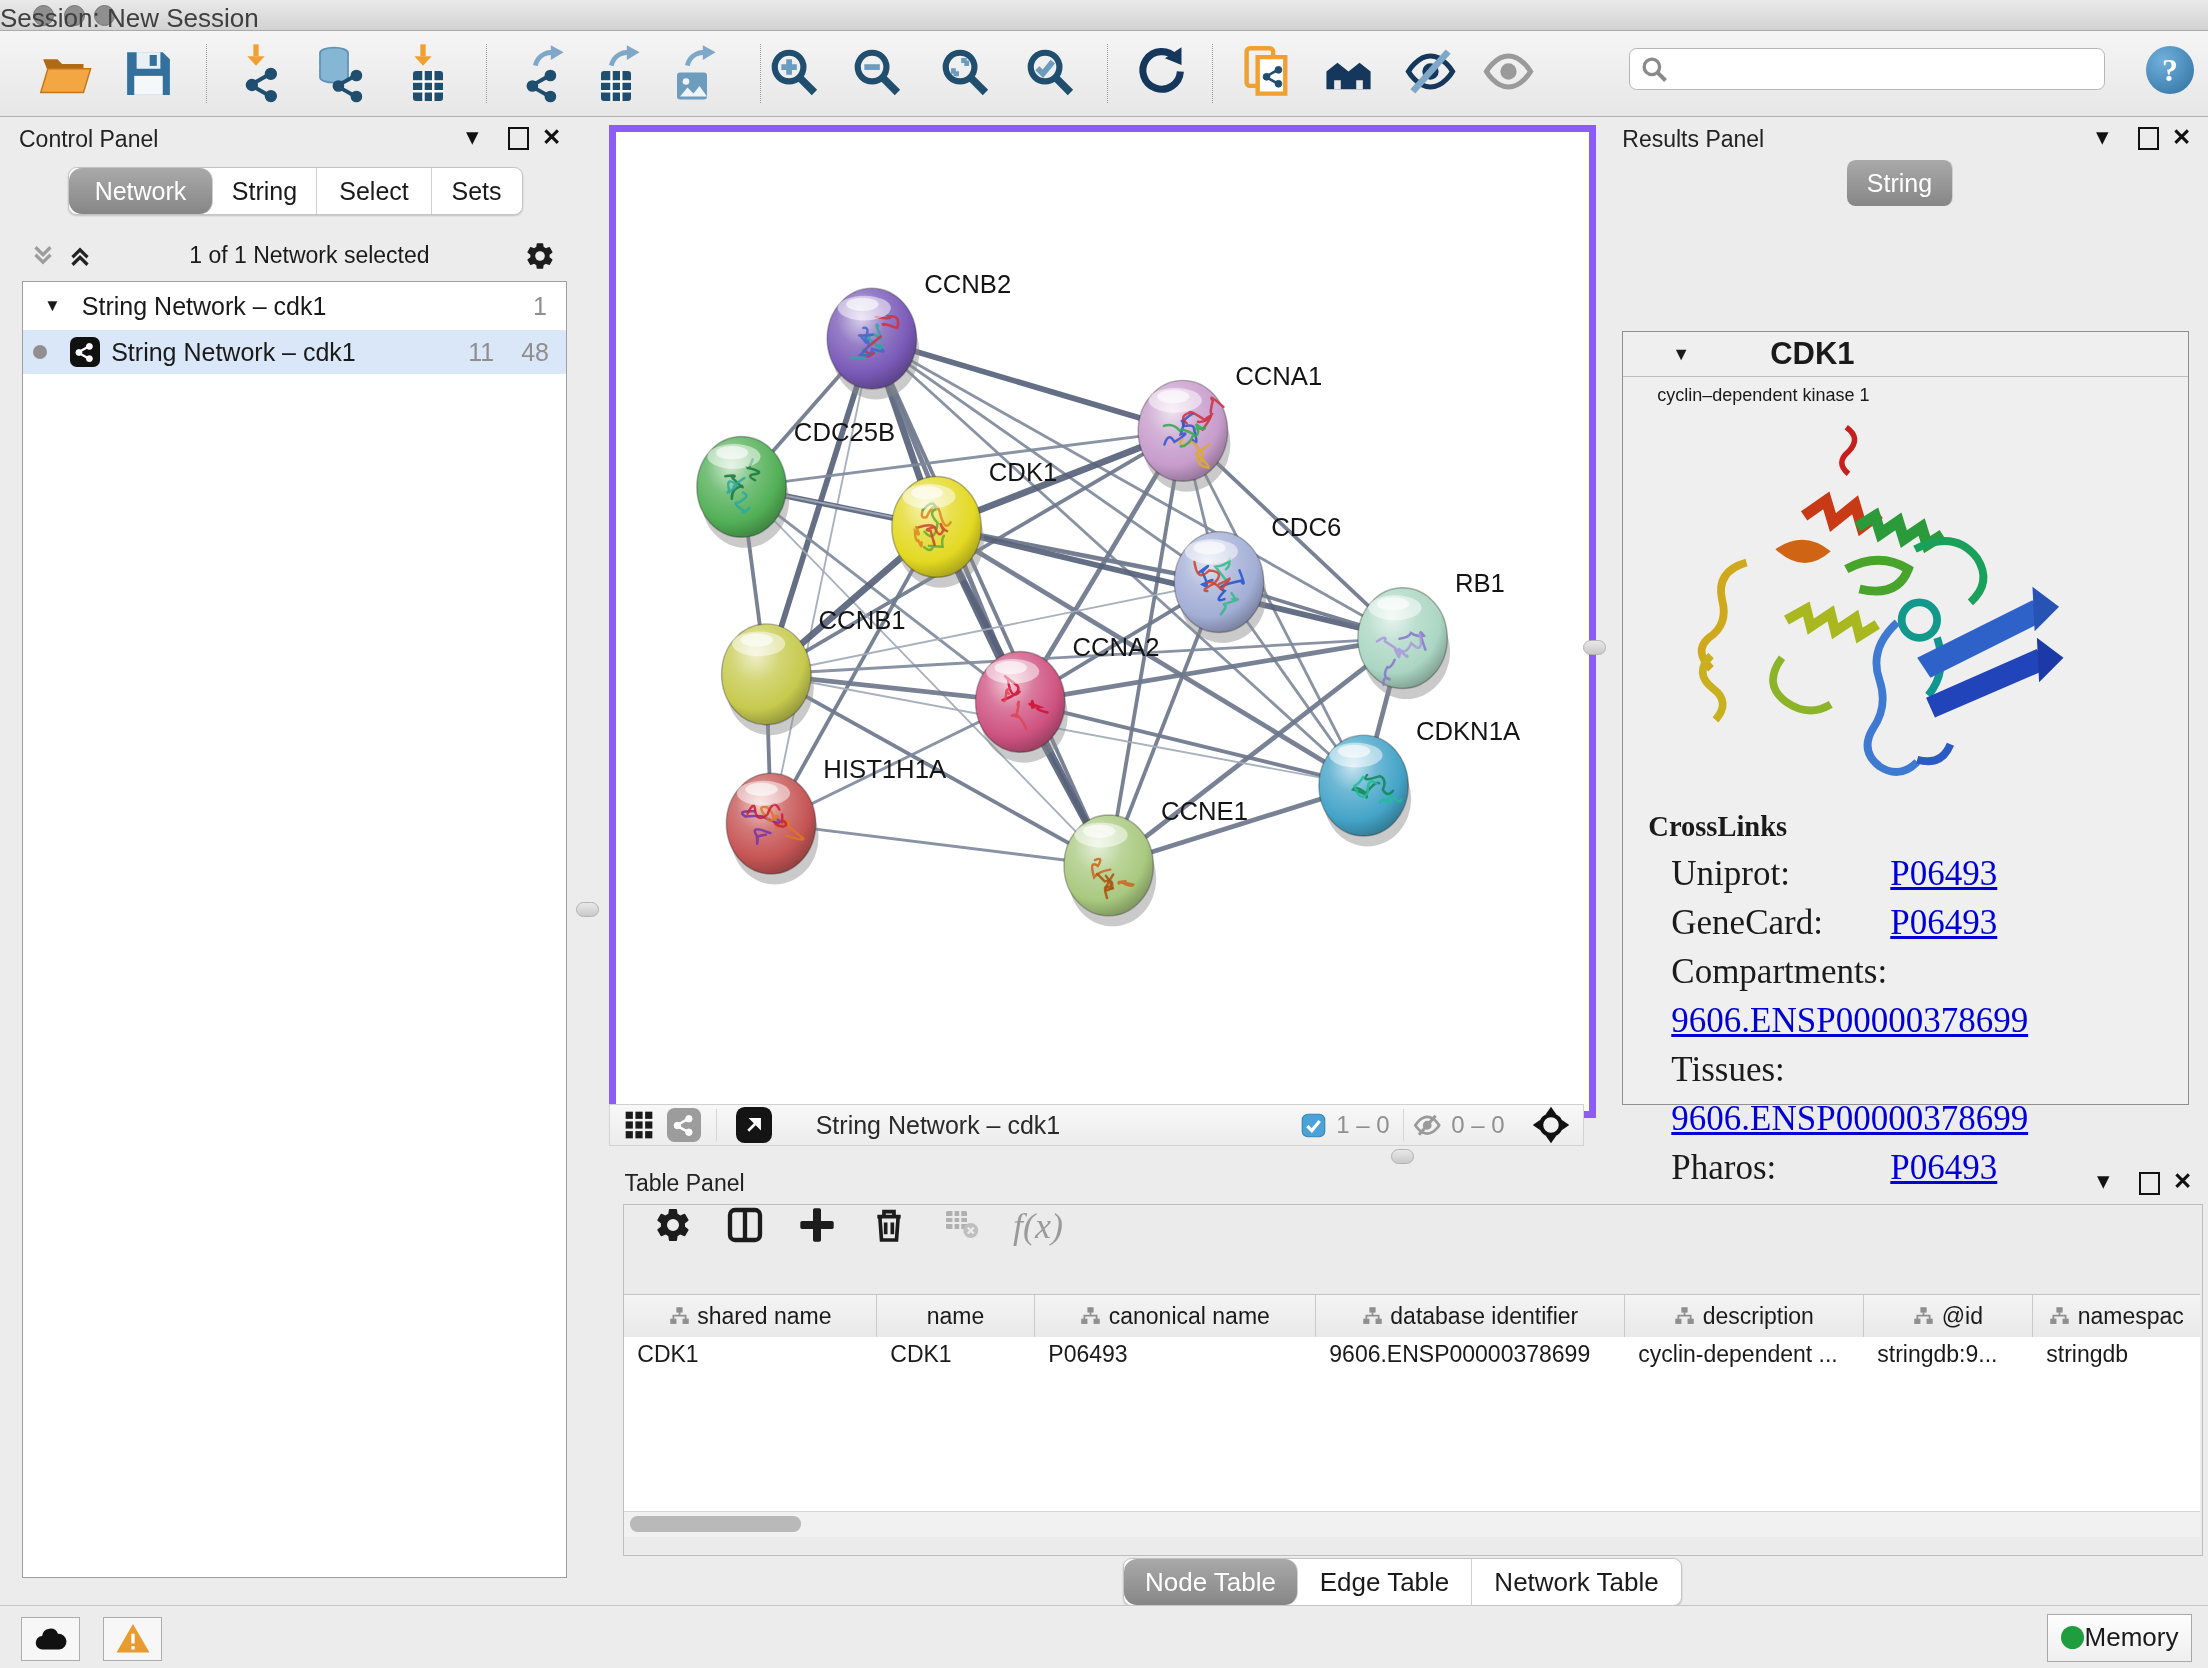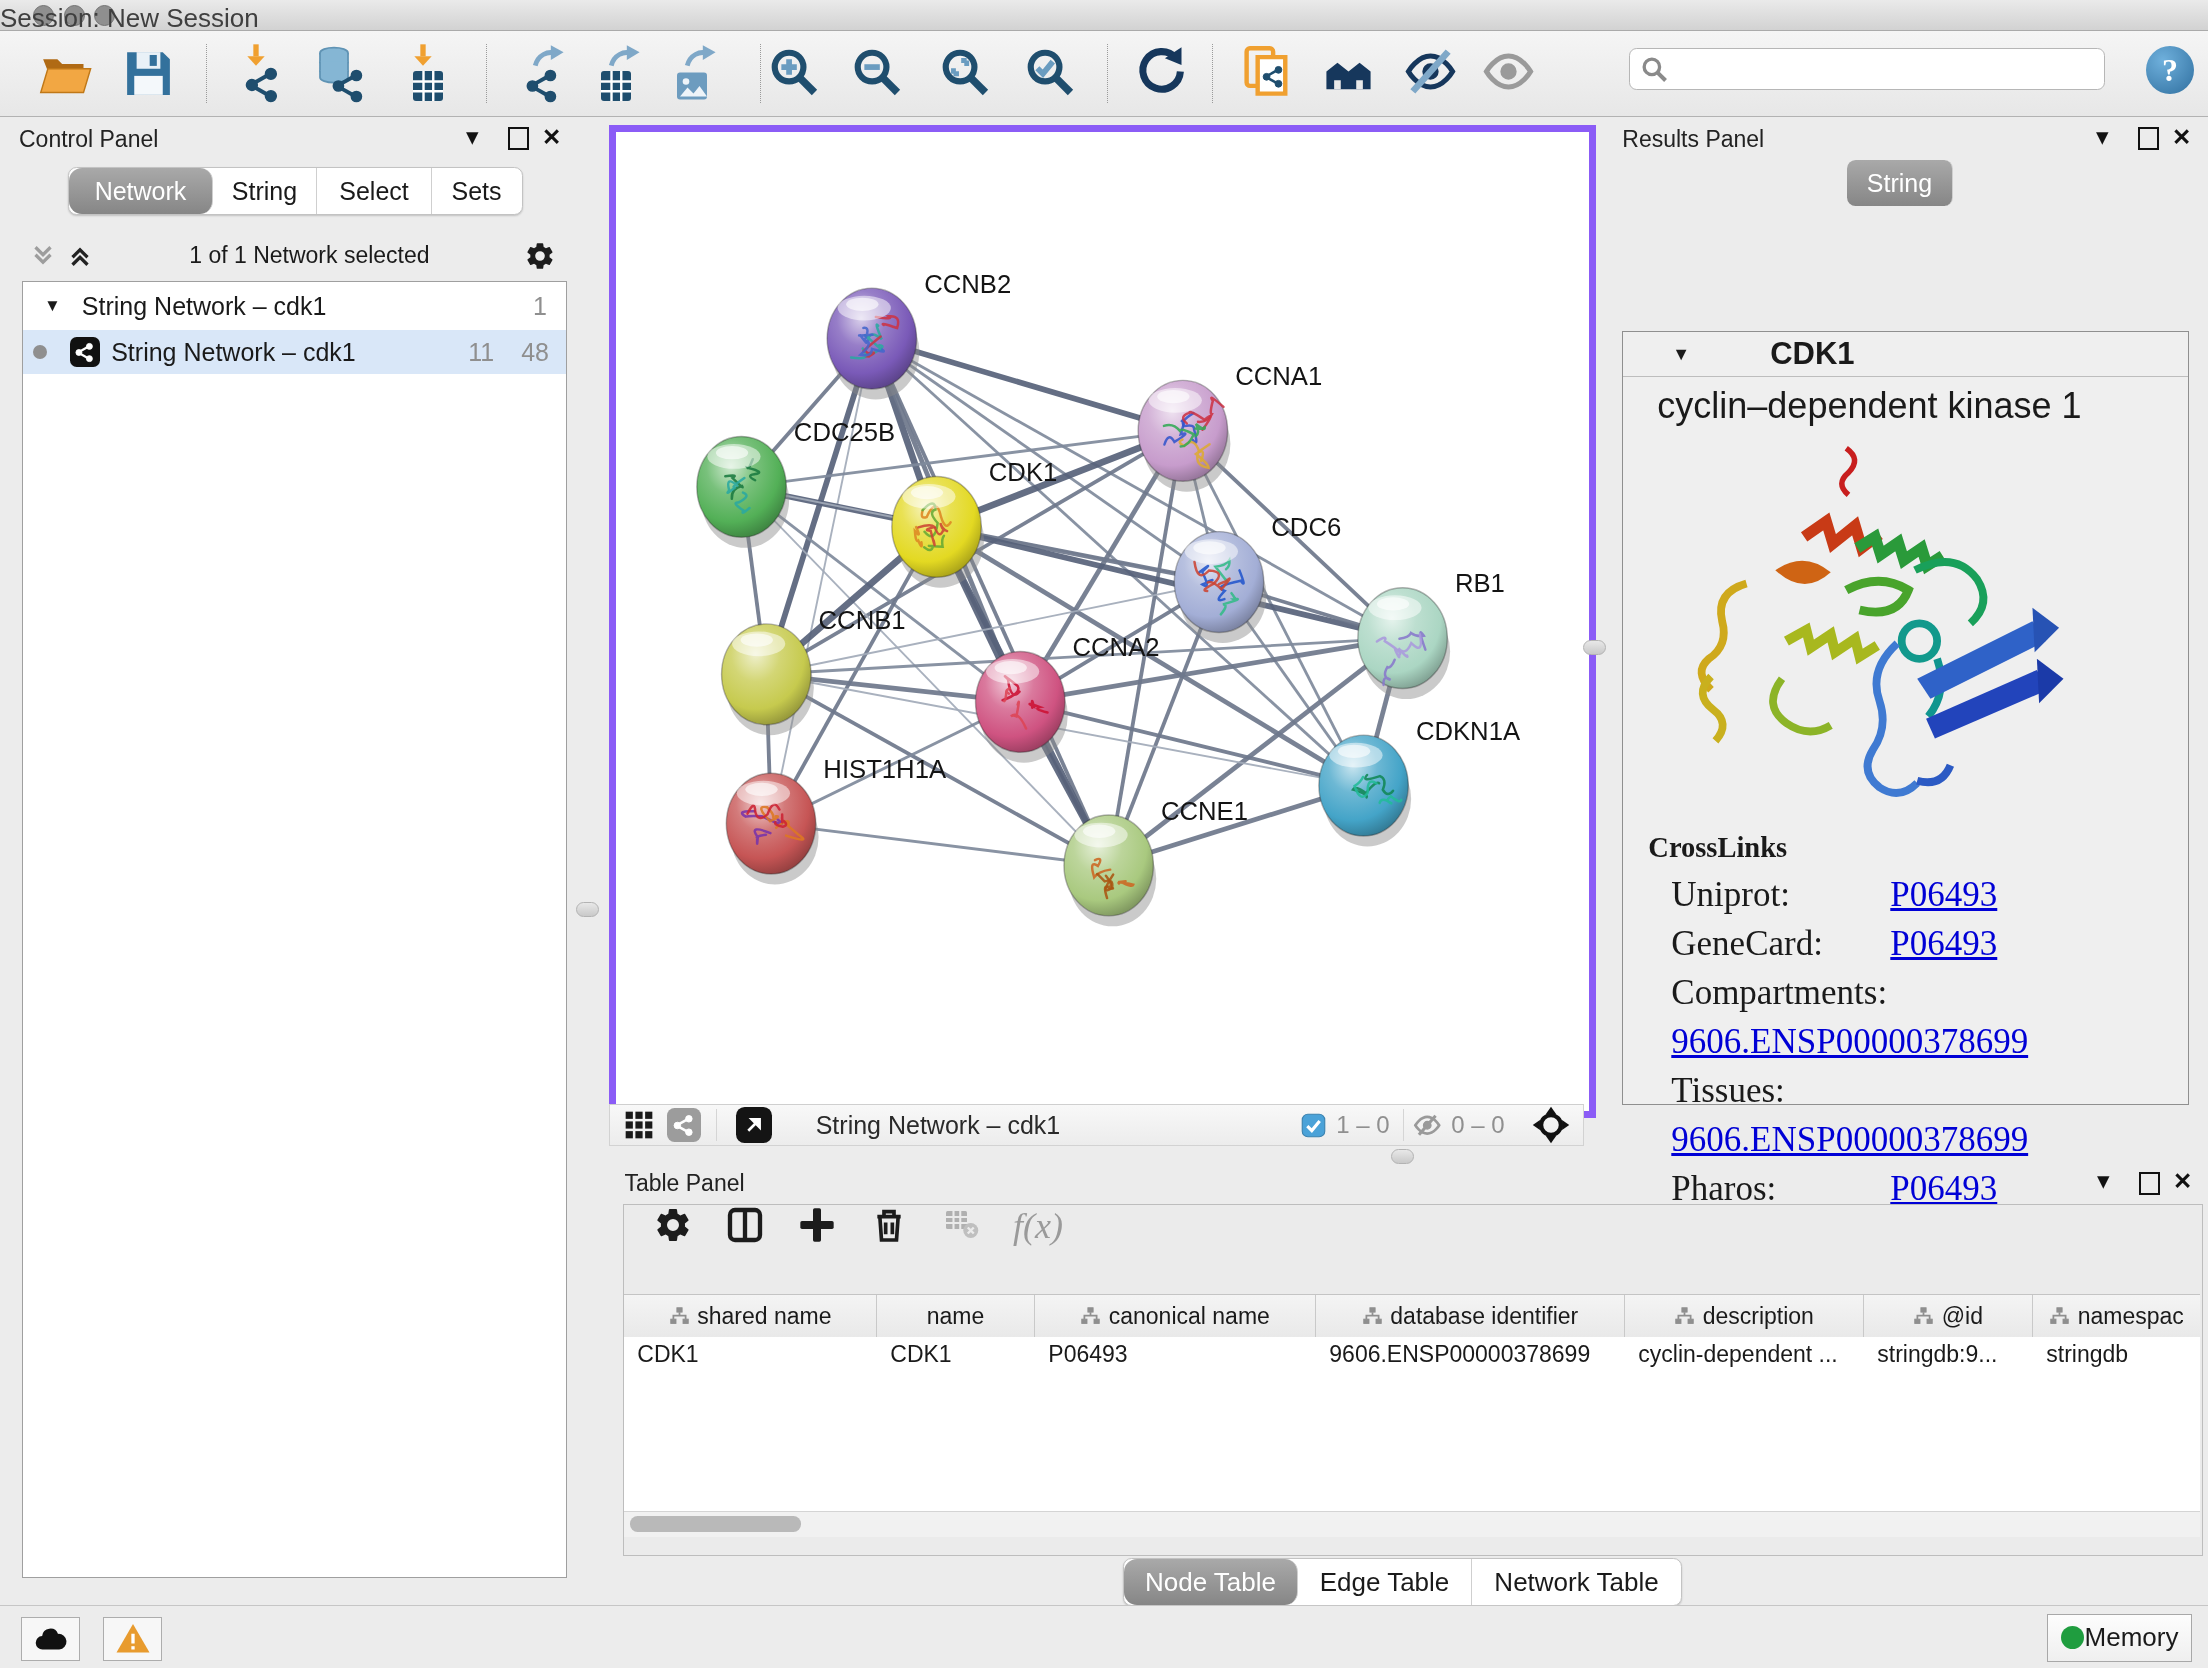--- a/index.html
+++ b/index.html
@@ -640,21 +640,21 @@
   <div class="abs panel-ctrl" style="left:563px;top:7.6px;font-weight:bold">✕</div>
 
   <div class="abs tabseg sel" style="left:238px;top:44px;width:105px;border-radius:8.6px">String</div>
 
 
   <div class="abs" style="left:13.3px;top:215px;width:565px;height:772px;border:1px solid #8f8f8f;background:#efefef">
     <div style="height:44px;display:flex;align-items:center;border-bottom:1px solid #bdbdbd">
       <span style="margin-left:49px;font-size:18px">▼</span>
       <span style="margin-left:80px;font-size:31px;font-weight:bold">CDK1</span>
     </div>
-    <div style="margin:7.6px 0 0 34px;font-size:36px">cyclin–dependent kinase 1</div>
+    <div style="margin:7.6px 0 0 34px;font-size:18px">cyclin–dependent kinase 1</div>
 
     
     <svg width="399" height="380" viewBox="0 0 360 340" style="margin:13.3px 0 0 57px">
       <path d="M150 6 q14 10 2 22 q-12 10 0 20" fill="none" stroke="#c81e1e" stroke-width="5"></path>
       <path d="M112 86 l20 -14 6 20 20 -16 6 20 16 -12" fill="none" stroke="#c83a16" stroke-width="10"></path>
       <path d="M86 116 q26 -18 50 2 q-24 22 -50 -2z" fill="#cf6414"></path>
       <path d="M60 128 q-28 8 -22 34 q6 22 -12 34 q-14 12 2 28" fill="none" stroke="#cfa91c" stroke-width="7"></path>
       <path d="M28 212 q-16 16 2 30 q16 12 2 28" fill="none" stroke="#c9b01e" stroke-width="7"></path>
       <path d="M96 180 l18 -10 4 16 18 -12 4 16 18 -12 4 16 16 -10" fill="none" stroke="#a8b81e" stroke-width="9"></path>
       <path d="M92 214 q-18 24 4 40 q20 14 40 2" fill="none" stroke="#8cb428" stroke-width="7"></path>

